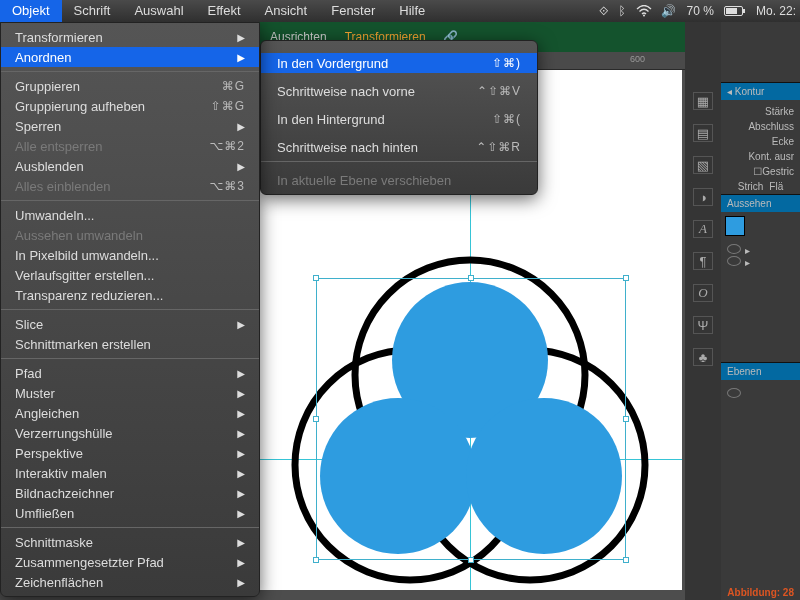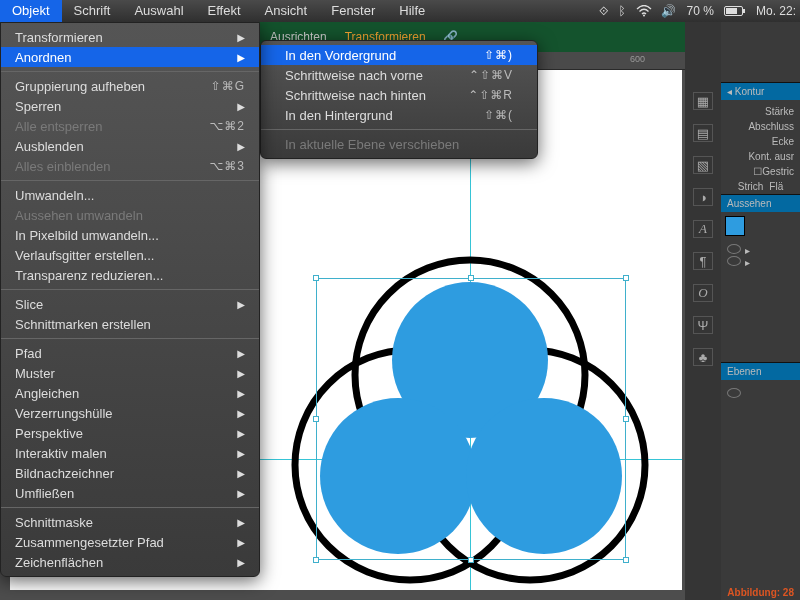--- a/index.html
+++ b/index.html
@@ -16,21 +16,21 @@
 .menu { position: absolute; top: 22px; left: 0; width: 260px; background: linear-gradient(#555,#3a3a3a); border: 1px solid #222; border-radius: 0 0 6px 6px; box-shadow: 0 4px 18px rgba(0,0,0,.6); z-index: 99; padding: 4px 0; }
 .menu-item { display: flex; justify-content: space-between; align-items: center; padding: 2px 14px; height: 20px; cursor: default; }
 .menu-item.highlight { background: #1565e8; color: #fff; gap: 28px; }
 .menu-item.disabled { color: #7a7a7a; }
 .menu-sep { height: 1px; background: #666; margin: 4px 0; }
 .menu-item .shortcut { font-size: 12px; color: #bbb; letter-spacing: 1px; }
 .menu-item.highlight .shortcut { color: #fff; }
 .menu-item .arrow { font-size: 10px; }
 
 .submenu { position: absolute; top: 40px; left: 260px; width: 278px; background: linear-gradient(#555,#3a3a3a); border: 1px solid #222; border-radius: 6px; box-shadow: 0 4px 18px rgba(0,0,0,.6); z-index: 98; padding: 4px 0; }
-.submenu .menu-item { padding: 2px 24px; }
+.submenu .menu-item { padding: 2px 16px; margin-top: 8px; }
 .submenu .menu-item.highlight { background: #1565e8; }
 
 
 .app { position: absolute; top: 22px; left: 0; right: 0; bottom: 0; display: flex; }
 .doc-wrap { flex: 1; background: #4d4d4d; position: relative; overflow: hidden; }
 .toptabs { height: 30px; background: #14532d; display: flex; align-items: center; padding-left: 270px; gap: 18px; font-size: 12px; }
 .toptabs .tab { color: #ccc; }
 .toptabs .tab.active { color: #f0a030; }
 .ruler-h { position: absolute; top: 30px; left: 0; right: 0; height: 18px; background: #4a4a4a; border-bottom: 1px solid #2a2a2a; font-size: 9px; color: #999; }
 .ruler-h span { position: absolute; top: 2px; }
@@ -93,20 +93,24 @@
     <div class="menu-item">
       <span>Transformieren</span>
       <span class="arrow">▶</span>
     </div>
     <div class="menu-item highlight">
       <span>Anordnen</span>
       <span class="arrow">▶</span>
     </div>
     <div class="menu-sep"></div>
     <div class="menu-item">
+      <span>Gruppieren</span>
+      <span class="shortcut">⌘G</span>
+    </div>
+    <div class="menu-item">
       <span>Gruppierung aufheben</span>
       <span class="shortcut">⇧⌘G</span>
     </div>
     <div class="menu-item">
       <span>Sperren</span>
       <span class="arrow">▶</span>
     </div>
     <div class="menu-item disabled">
       <span>Alle entsperren</span>
       <span class="shortcut">⌥⌘2</span>
@@ -194,26 +198,26 @@
 <div class="submenu" id="submenu">
     <div class="menu-item highlight">
       <span>In den Vordergrund</span>
       <span class="shortcut">⇧⌘)</span>
     </div>
     <div class="menu-item">
       <span>Schrittweise nach vorne</span>
       <span class="shortcut">⌃⇧⌘V</span>
     </div>
     <div class="menu-item">
+      <span>In den Hintergrund</span>
+      <span class="shortcut">⇧⌘(</span>
+    </div>
+    <div class="menu-item">
       <span>Schrittweise nach hinten</span>
       <span class="shortcut">⌃⇧⌘R</span>
-    </div>
-    <div class="menu-item">
-      <span>In den Hintergrund</span>
-      <span class="shortcut">⇧⌘(</span>
     </div>
     <div class="menu-sep"></div>
     <div class="menu-item disabled">
       <span>In aktuelle Ebene verschieben</span>
     </div>
   </div>
 
 <div class="app">
   <div class="doc-wrap">
 

